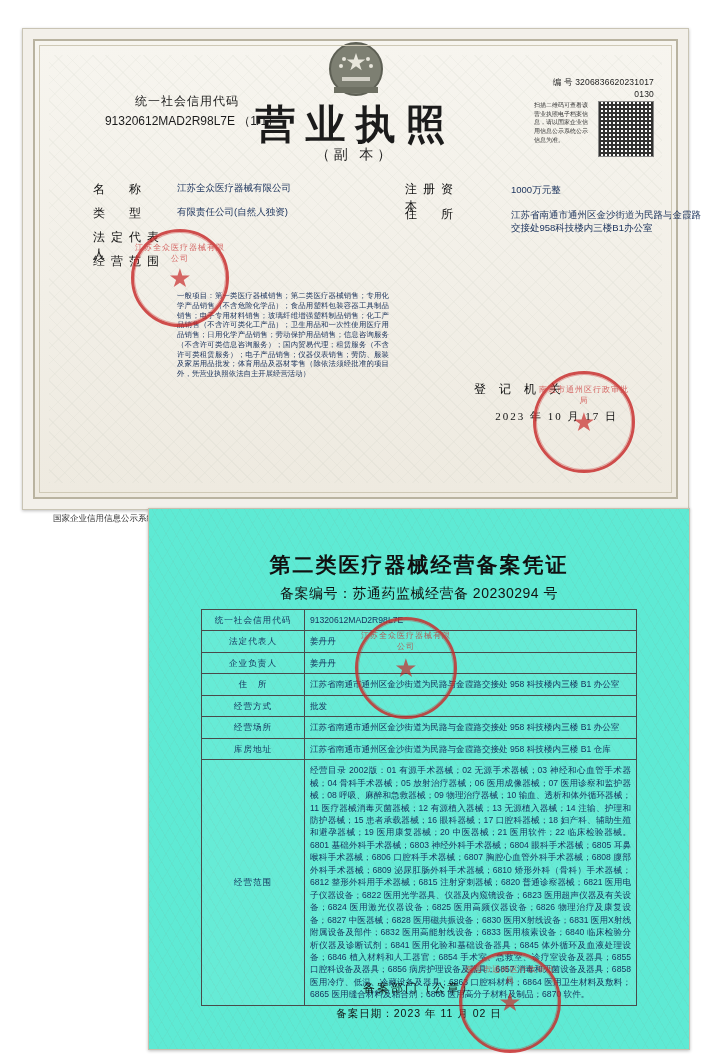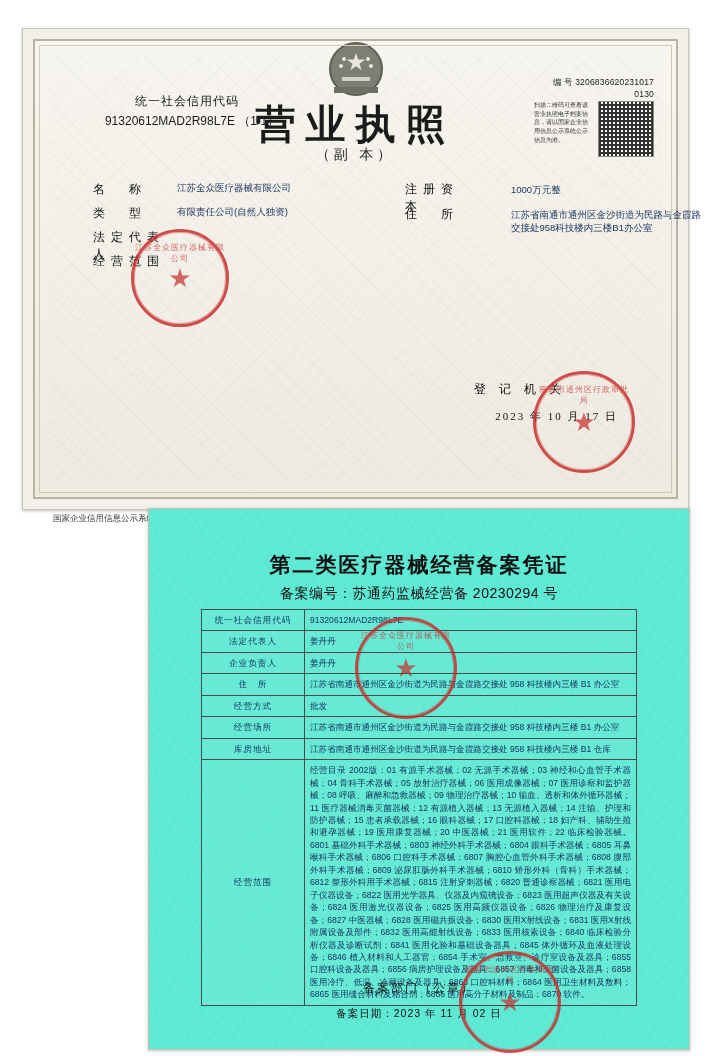--- a/index.html
+++ b/index.html
@@ -223,20 +223,21 @@
       </div>
       <div class="f-row">
         <span class="f-label">法定代表人</span>
         <span class="f-val"></span>
       </div>
       <div class="f-row">
         <span class="f-label">经营范围</span>
       </div>
     </div>
 
+    <div class="scope">一般项目：第一类医疗器械销售；第二类医疗器械销售；专用化学产品销售（不含危险化学品）；食品用塑料包装容器工具制品销售；电子专用材料销售；玻璃纤维增强塑料制品销售；化工产品销售（不含许可类化工产品）；卫生用品和一次性使用医疗用品销售；日用化学产品销售；劳动保护用品销售；信息咨询服务（不含许可类信息咨询服务）；国内贸易代理；租赁服务（不含许可类租赁服务）；电子产品销售；仪器仪表销售；劳防、服装及家居用品批发；体育用品及器材零售（除依法须经批准的项目外，凭营业执照依法自主开展经营活动）</div>
 
     <div class="rcol">
       <div class="r-row">
         <span class="r-label">注册资本</span>
         <span class="r-val">1000万元整</span>
       </div>
       <div class="r-row">
         <span class="r-label">住　所</span>
         <span class="r-val">江苏省南通市通州区金沙街道为民路与金霞路交接处958科技楼内三楼B1办公室</span>
       </div>

